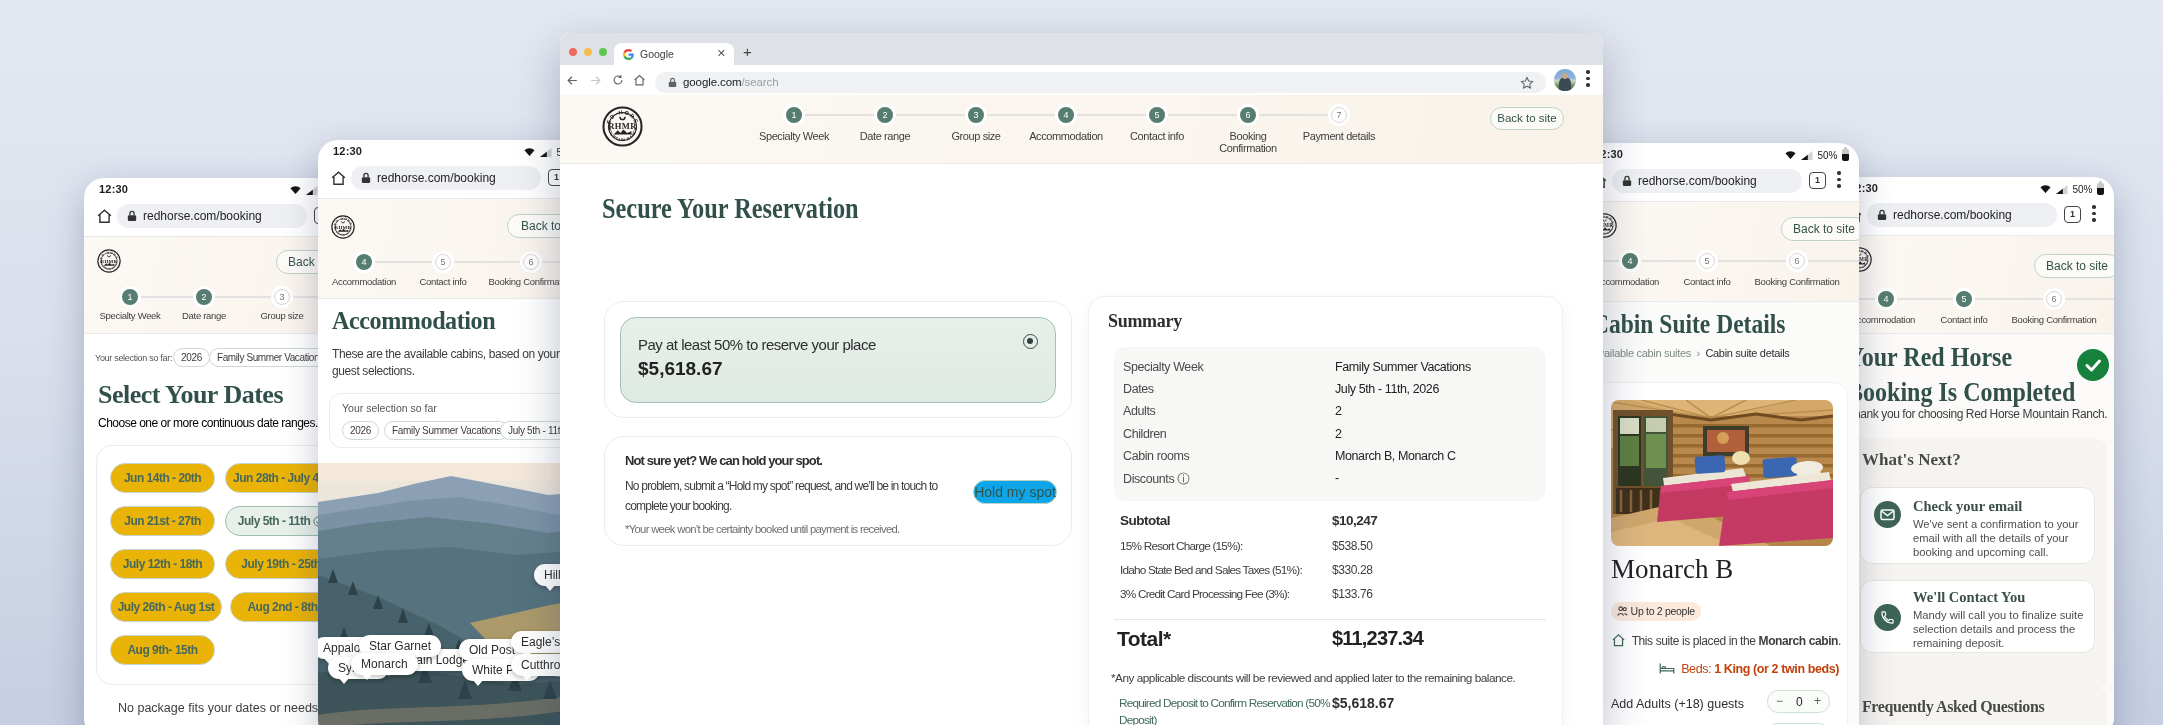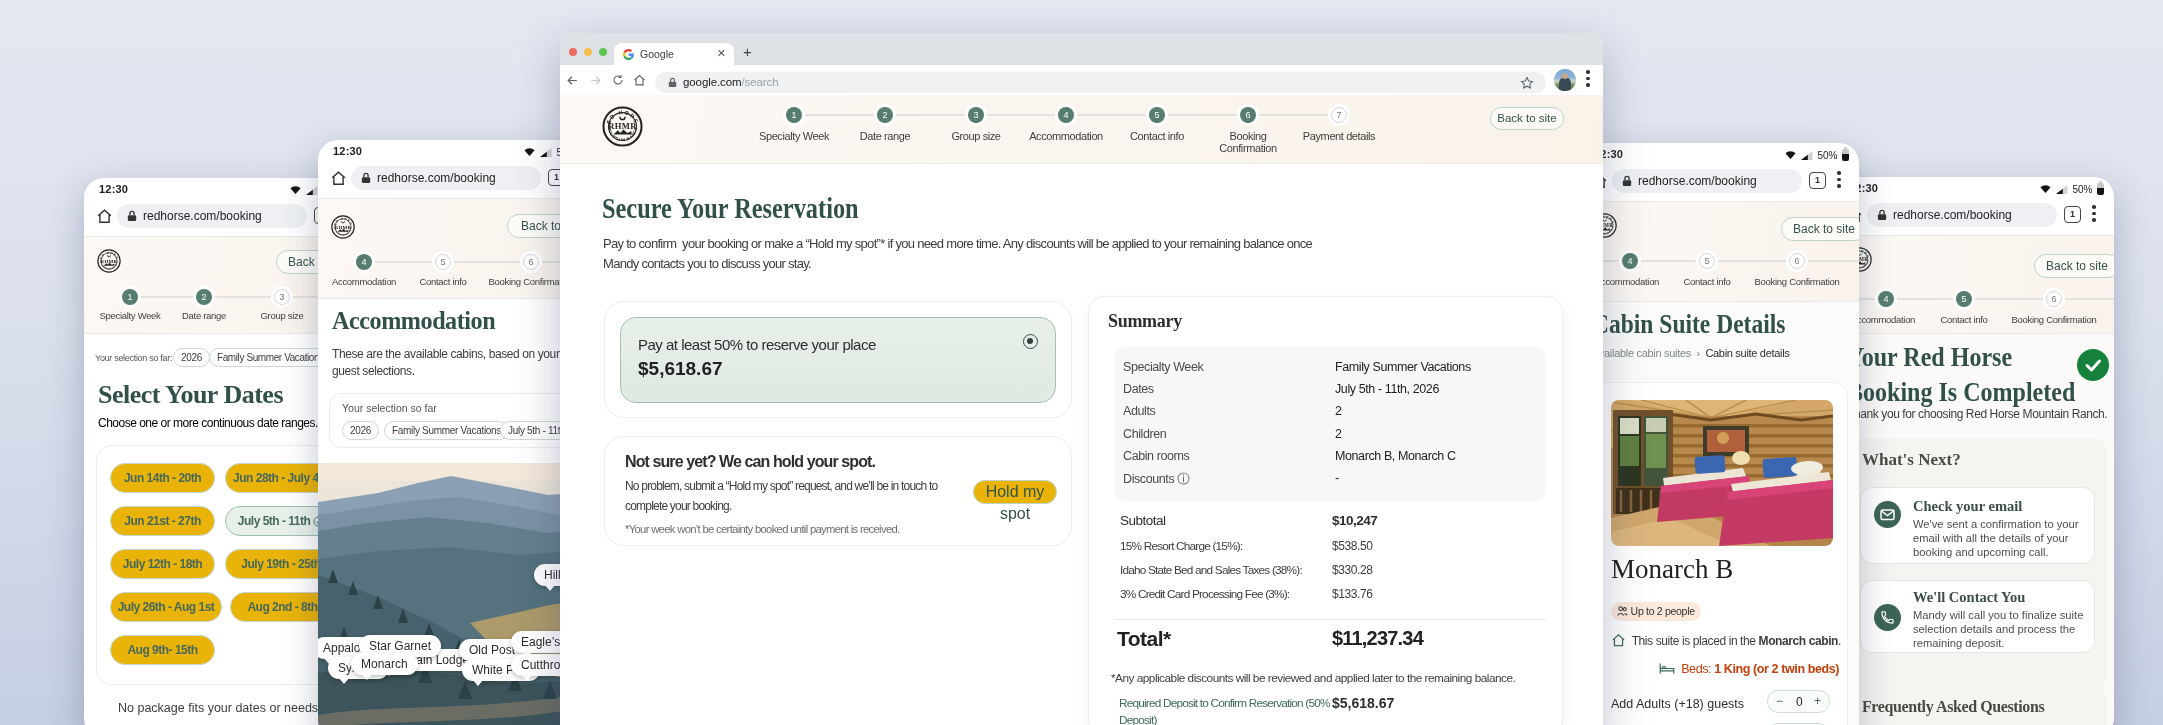--- a/index.html
+++ b/index.html
@@ -313,34 +313,33 @@
     <div class="steplbl" style="left:325px;top:35px;font-size:11px;letter-spacing:-0.4px;">Date range</div>
     <div class="steplbl" style="left:416px;top:35px;font-size:11px;letter-spacing:-0.4px;">Group size</div>
     <div class="steplbl" style="left:506px;top:35px;font-size:11px;letter-spacing:-0.4px;">Accommodation</div>
     <div class="steplbl" style="left:597px;top:35px;font-size:11px;letter-spacing:-0.4px;">Contact info</div>
     <div class="steplbl" style="left:688px;top:35px;font-size:11px;letter-spacing:-0.4px;text-align:center;">Booking<br>Confirmation</div>
     <div class="steplbl" style="left:779px;top:35px;font-size:11px;letter-spacing:-0.4px;">Payment details</div>
     <div class="backpill" style="left:930px;top:12px;width:74px;height:23px;line-height:21px;font-size:11.5px;">Back to site</div>
   </div>
   <div style="position:relative;background:#fff;height:570px;">
     <div class="serif" style="position:absolute;left:42px;top:28px;font-size:29px;color:#32504a;font-weight:bold;transform:scaleX(.84);transform-origin:left top;white-space:nowrap;">Secure Your Reservation</div>
-    <div style="position:absolute;left:43px;top:70px;width:940px;font-size:13px;letter-spacing:-0.7px;line-height:20px;color:#3d3d3d;">Pay to confirm&nbsp; your booking or make a “Hold my spot”* if you need more time. Any discounts will be applied to your remaining balance once<br>Mandy contacts you to discuss your stay.</div>
     <div style="position:absolute;left:44px;top:137px;width:468px;height:117px;border:1px solid #ededed;border-radius:20px;background:#fff;"></div>
     <div style="position:absolute;left:60px;top:153px;width:436px;height:86px;border:1px solid #a3c2b2;border-radius:16px;background:linear-gradient(180deg,#e7efe9 0%,#dfeae3 100%);">
       <div style="position:absolute;left:17px;top:18px;font-size:15px;letter-spacing:-0.5px;color:#2e2e2e;">Pay at least 50% to reserve your place</div>
       <div style="position:absolute;left:17px;top:40px;font-size:19px;font-weight:bold;color:#222;">$5,618.67</div>
       <div style="position:absolute;right:17px;top:16px;width:15px;height:15px;border:1.6px solid #3a4a46;border-radius:50%;">
           <span style="position:absolute;left:2.8px;top:2.8px;width:6px;height:6px;border-radius:50%;background:#2f3f3b;"></span>
         </div>
     </div>
     <div style="position:absolute;left:44px;top:272px;width:468px;height:110px;border:1px solid #ededed;border-radius:20px;background:#fff;">
-      <div style="position:absolute;left:20px;top:16px;font-size:16px;letter-spacing:-0.9px;font-weight:bold;color:#2e2e2e;">Not sure yet? We can hold your spot.</div>
+      <div style="position:absolute;left:20px;top:16px;font-size:13px;letter-spacing:-0.9px;font-weight:bold;color:#2e2e2e;">Not sure yet? We can hold your spot.</div>
       <div style="position:absolute;left:20px;top:40px;width:360px;font-size:12px;letter-spacing:-0.8px;line-height:19.5px;color:#3d3d3d;">No problem, submit a “Hold my spot” request, and we’ll be in touch to<br>complete your booking.</div>
       <div style="position:absolute;left:20px;top:86px;font-size:11.3px;letter-spacing:-0.7px;color:#6e6e6e;">*Your week won’t be certainty booked until payment is received.</div>
-      <div class="backpill" style="left:368px;top:43px;width:84px;height:24px;line-height:22px;font-size:16px;background:#eab308;">Hold my spot</div>
+      <div class="backpill" style="left:368px;top:43px;width:84px;height:24px;line-height:22px;font-size:14px;background:#0ea5e9;">Hold my spot</div>
     </div>
     <div style="position:absolute;left:528px;top:132px;width:475px;height:440px;border:1px solid #f0efed;border-radius:16px;background:#fff;box-shadow:0 6px 18px rgba(0,0,0,.05);">
       <div class="serif" style="position:absolute;left:19px;top:14px;font-size:18px;letter-spacing:-0.3px;font-weight:bold;color:#2e2e2e;">Summary</div>
       <div style="position:absolute;left:25px;top:50px;width:432px;height:154px;background:#f7f7f5;border-radius:12px;">
         <div class="sumrow" style="top:13px;">
             <span>Specialty Week</span>
             <b>Family Summer Vacations</b>
           </div>
         <div class="sumrow" style="top:35px;">
             <span>Dates</span>
@@ -356,25 +355,25 @@
           </div>
         <div class="sumrow" style="top:102px;">
             <span>Cabin rooms</span>
             <b>Monarch B, Monarch C</b>
           </div>
         <div class="sumrow" style="top:124px;">
             <span>Discounts ⓘ</span>
             <b>-</b>
           </div>
       </div>
-      <div style="position:absolute;left:31px;top:216px;font-size:13.5px;letter-spacing:-0.5px;font-weight:normal;color:#2e2e2e;">Subtotal</div>
+      <div style="position:absolute;left:31px;top:216px;font-size:13.5px;letter-spacing:-0.5px;font-weight:bold;color:#2e2e2e;">Subtotal</div>
       <div style="position:absolute;left:243px;top:216px;font-size:13.5px;letter-spacing:-0.5px;font-weight:bold;color:#2e2e2e;">$10,247</div>
       <div style="position:absolute;left:31px;top:242px;font-size:11.8px;letter-spacing:-0.8px;color:#3d3d3d;">15% Resort Charge (15%):</div>
       <div style="position:absolute;left:243px;top:242px;font-size:12px;letter-spacing:-0.4px;color:#3d3d3d;">$538.50</div>
-      <div style="position:absolute;left:31px;top:266px;font-size:11.8px;letter-spacing:-0.8px;color:#3d3d3d;">Idaho State Bed and Sales Taxes (38%):</div>
+      <div style="position:absolute;left:31px;top:266px;font-size:11.8px;letter-spacing:-0.8px;color:#3d3d3d;">Idaho State Bed and Sales Taxes (51%):</div>
       <div style="position:absolute;left:243px;top:266px;font-size:12px;letter-spacing:-0.4px;color:#3d3d3d;">$330.28</div>
       <div style="position:absolute;left:31px;top:290px;font-size:11.8px;letter-spacing:-0.8px;color:#3d3d3d;">3% Credit Card Processing Fee (3%):</div>
       <div style="position:absolute;left:243px;top:290px;font-size:12px;letter-spacing:-0.4px;color:#3d3d3d;">$133.76</div>
       <div style="position:absolute;left:25px;top:322px;width:432px;height:1px;background:#e8e8e8;"></div>
       <div style="position:absolute;left:28px;top:330px;font-size:21px;letter-spacing:-0.5px;font-weight:bold;color:#222;">Total*</div>
       <div style="position:absolute;left:243px;top:330px;font-size:20px;letter-spacing:-0.8px;font-weight:bold;color:#222;">$11,237.34</div>
       <div style="position:absolute;left:22px;top:374px;font-size:11.8px;letter-spacing:-0.5px;white-space:nowrap;color:#3d3d3d;">*Any applicable discounts will be reviewed and applied later to the remaining balance.</div>
       <div style="position:absolute;left:30px;top:398px;width:212px;font-size:11.8px;letter-spacing:-0.8px;line-height:17px;color:#3f6a58;">Required Deposit to Confirm Reservation (50% Deposit)</div>
       <div style="position:absolute;left:243px;top:398px;font-size:14px;font-weight:bold;color:#2e2e2e;">$5,618.67</div>
     </div>

